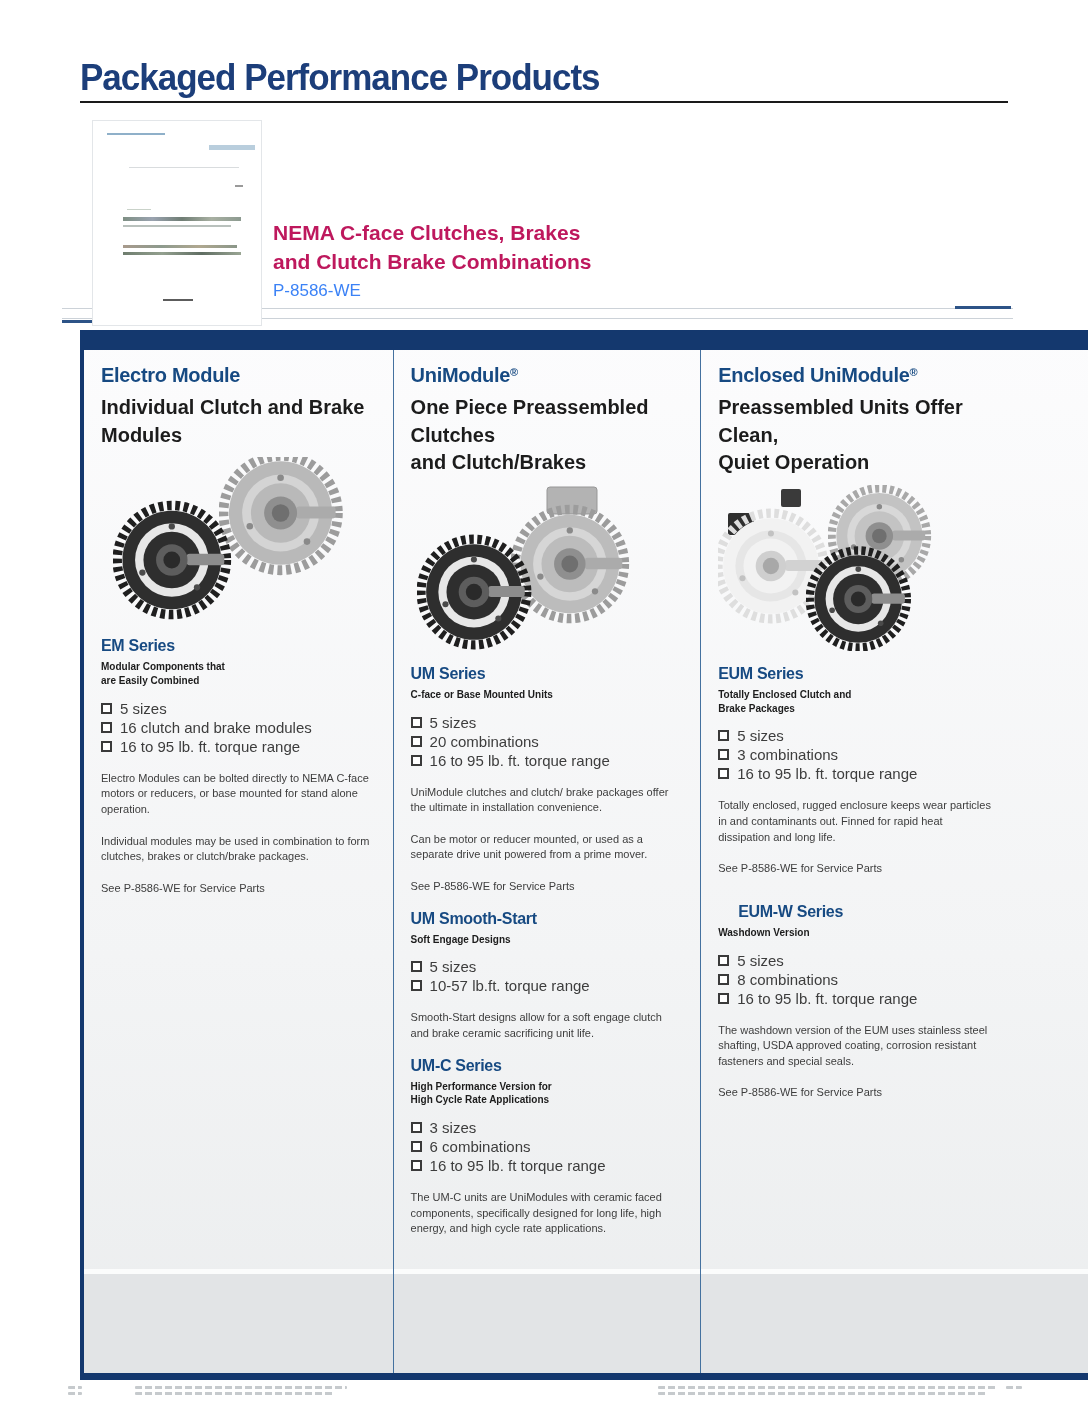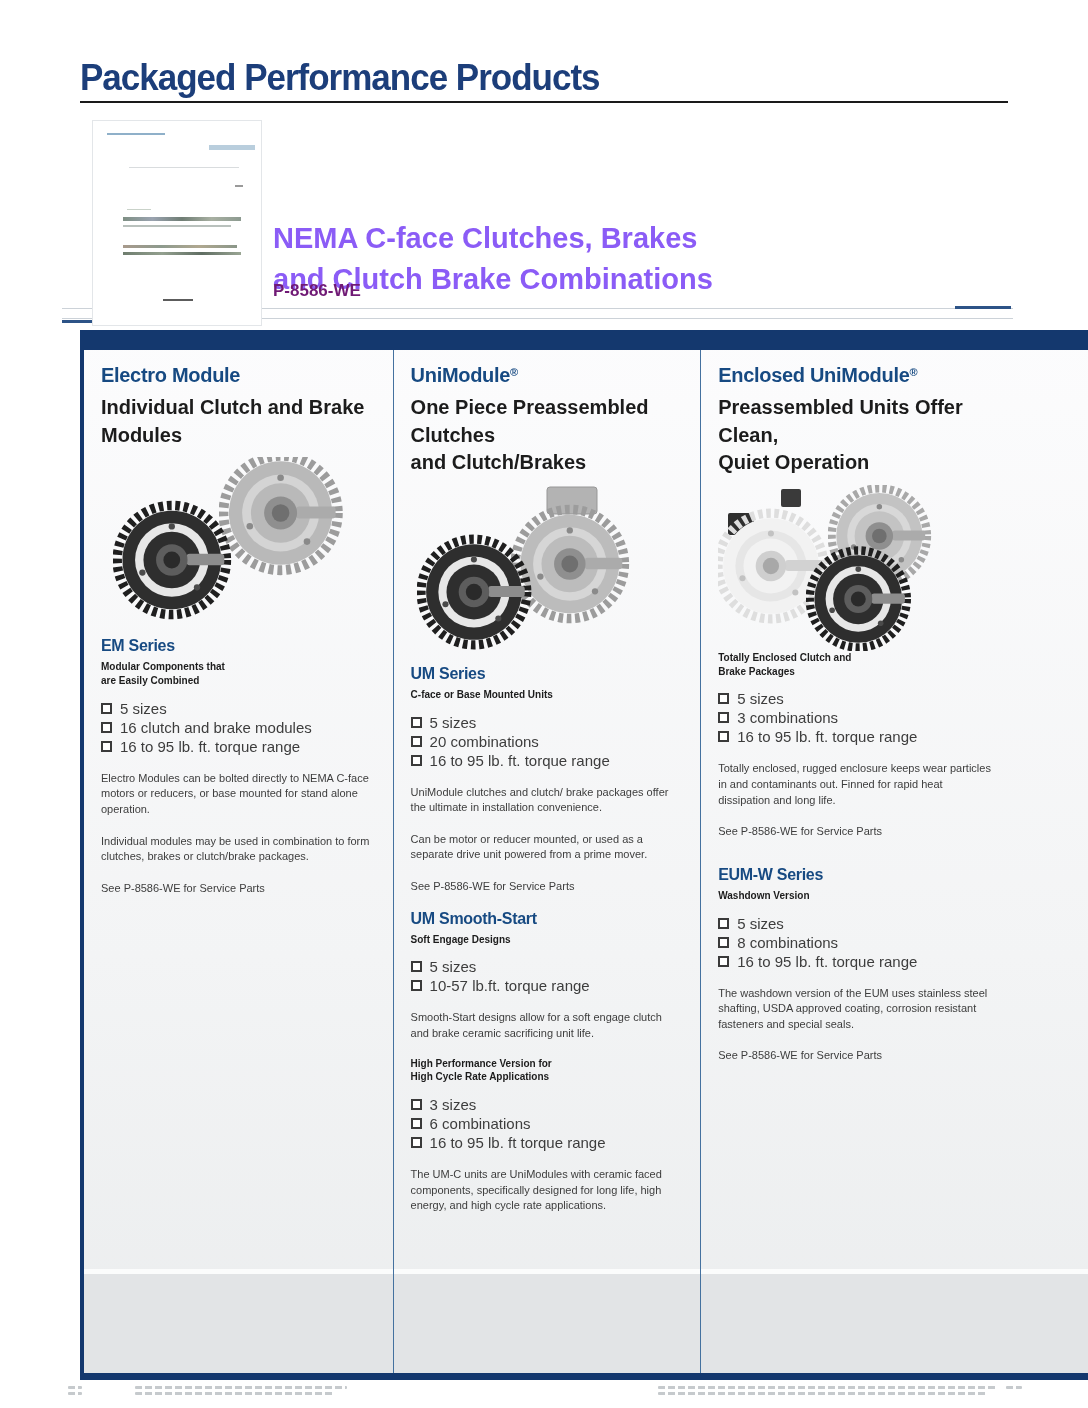--- a/index.html
+++ b/index.html
@@ -35,25 +35,25 @@
         background:linear-gradient(90deg,#7e8f84,#9aa3b0,#6f7d74,#a8b0a2,#8c9a90); }
   .b7 { left:30px; top:104px; width:108px; height:2px; background:#b9c1bd; }
   .b8 { left:30px; top:124px; width:114px; height:3px;
         background:linear-gradient(90deg,#a89a8c,#8d9a8d,#b0a890,#8a9688); }
   .b9 { left:30px; top:131px; width:118px; height:3px;
         background:linear-gradient(90deg,#6e7d6e,#93a08f,#5f6d62,#9aa694); }
   .b10 { left:70px; top:178px; width:30px; height:2px; background:#5c5c5c; }
 
   .catalog-title {
     position:absolute; left:273px; top:218px; z-index:2;
-    color:#8b5cf6; font-weight:bold; font-size:29px; line-height:1.4;
+    color:#be185d; font-weight:bold; font-size:21px; line-height:1.4;
   }
   .part-number {
     position:absolute; left:273px; top:281px; z-index:2;
-    color:#701a75; font-weight:bold; font-size:17px;
+    color:#3b82f6; font-weight:normal; font-size:17px;
   }
 
   
   .content-box {
     position:absolute; left:80px; top:330px; width:1067px; height:1050px;
     border-left:4px solid #14386e; border-right:5px solid #14386e; border-bottom:7px solid #14386e;
     background:linear-gradient(180deg,#fcfcfd 0%, #f3f4f5 60%, #ebedee 100%);
   }
   .top-bar { position:absolute; left:0; right:0; top:0; height:20px; background:#14386e; }
   .bottom-band {
@@ -219,20 +219,21 @@
             <span class="chk"></span>
             <span>5 sizes</span>
           </li>
         <li>
             <span class="chk"></span>
             <span>10-57 lb.ft. torque range</span>
           </li>
       </ul>
       <p class="body">Smooth-Start designs allow for a soft engage clutch and brake ceramic sacrificing unit life.</p>
 
+      <div class="series-title">UM-C Series</div>
       <div class="series-sub">High Performance Version for
 High Cycle Rate Applications</div>
       <ul class="bullets">
         <li>
             <span class="chk"></span>
             <span>3 sizes</span>
           </li>
         <li>
             <span class="chk"></span>
             <span>6 combinations</span>
@@ -251,40 +252,41 @@
 Quiet Operation</div>
       <div class="product-image">
         <svg width="274" height="166" viewBox="0 0 274 166">
           <rect x="63" y="4" width="20" height="18" rx="2" fill="#3a3a3a"></rect>
           <use href="#unit" x="110" y="-4" width="110" height="110" style="--rim:#a8a8a8;--body:#c3c3c3;--face:#d8d8d8;--hub:#8f8f8f;--bore:#6f6f6f;--shaft:#ababab;--bolt:#8a8a8a"></use>
           <rect x="10" y="28" width="26" height="22" rx="2" fill="#2f2f2f"></rect>
           <use href="#unit" x="-4" y="20" width="122" height="122" style="--rim:#dedede;--body:#f2f2f2;--face:#e6e6e6;--hub:#cfcfcf;--bore:#a8a8a8;--shaft:#d2d2d2;--bolt:#c2c2c2"></use>
           <use href="#unit" x="88" y="58" width="112" height="112" style="--rim:#1f1f1f;--body:#2e2e2e;--face:#e7e7e7;--hub:#5d5d5d;--bore:#2a2a2a;--shaft:#8d8d8d;--bolt:#4a4a4a"></use>
         </svg>
       </div>
+      <div class="series-title">EUM Series</div>
       <div class="series-sub">Totally Enclosed Clutch and
 Brake Packages</div>
       <ul class="bullets">
         <li>
             <span class="chk"></span>
             <span>5 sizes</span>
           </li>
         <li>
             <span class="chk"></span>
             <span>3 combinations</span>
           </li>
         <li>
             <span class="chk"></span>
             <span>16 to 95 lb. ft. torque range</span>
           </li>
       </ul>
       <p class="body">Totally enclosed, rugged enclosure keeps wear particles in and contaminants out. Finned for rapid heat dissipation and long life.</p>
       <p class="body">See P-8586-WE for Service Parts</p>
 
-      <div class="series-title" style="margin-top:26px;">EUM-W Series</div>
+      <div class="series-title" style="margin-top:26px;margin-left:20px;">EUM-W Series</div>
       <div class="series-sub">Washdown Version</div>
       <ul class="bullets">
         <li>
             <span class="chk"></span>
             <span>5 sizes</span>
           </li>
         <li>
             <span class="chk"></span>
             <span>8 combinations</span>
           </li>

